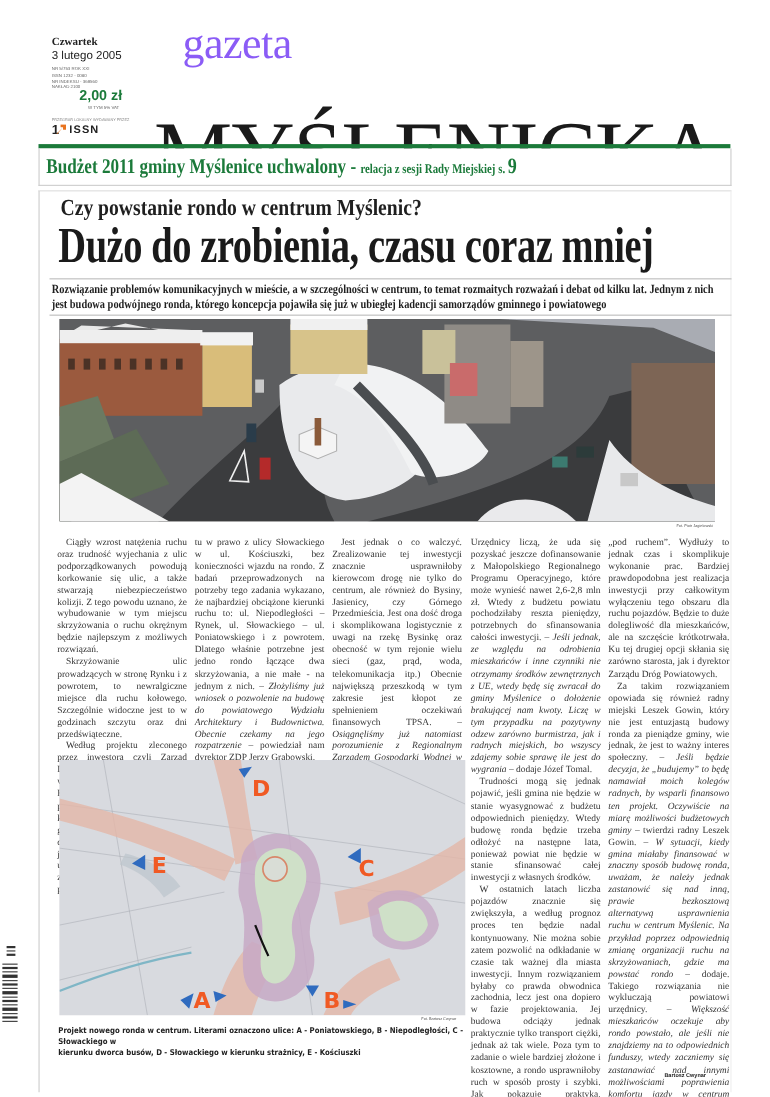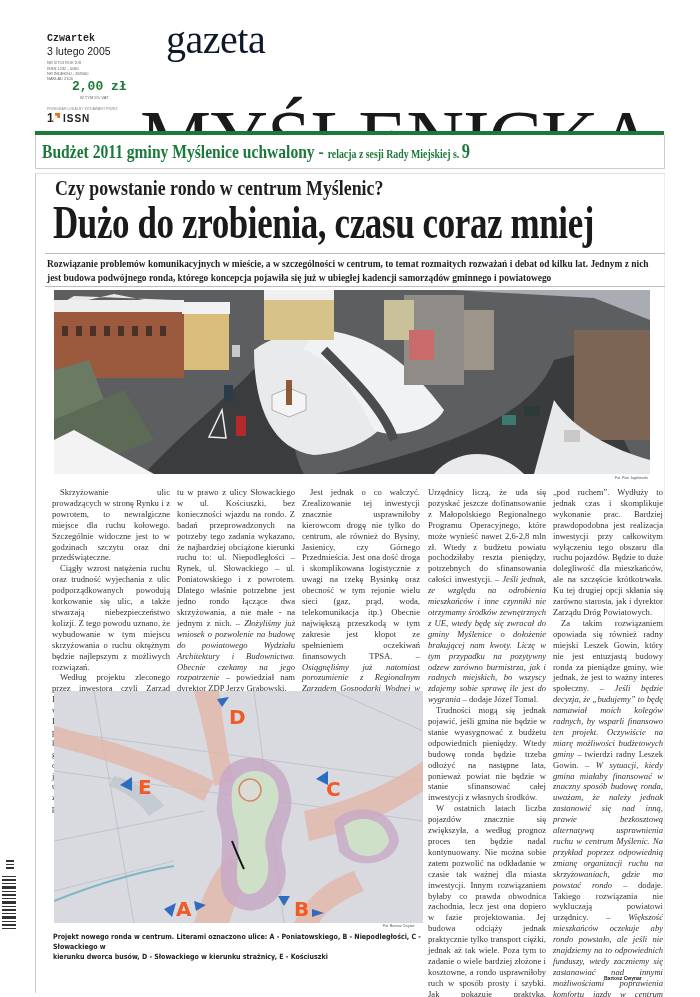--- a/index.html
+++ b/index.html
@@ -1,32 +1,32 @@
 <!DOCTYPE html>
 <html><head>
 <meta charset="utf-8">
 <style>
   * { box-sizing: border-box; margin: 0; padding: 0; }
   body { width: 700px; height: 997px; background: #ffffff; position: relative; overflow: hidden; font-family: "Liberation Serif", serif; color: #222; }
   .abs { position: absolute; }
 
   
-  .day { left: 47px; top: 33px; font-family: Liberation Mono, monospace; font-weight: bold; font-size: 10px; color: #222; }
+  .day { left: 47px; top: 33px; font-family: Liberation Serif, serif; font-weight: bold; font-size: 10px; color: #222; }
   .date { left: 47px; top: 45px; font-family: "Liberation Sans", sans-serif; font-size: 10.5px; color: #222; }
   .meta { left: 47px; font-family: "Liberation Sans", sans-serif; font-size: 4px; color: #666; line-height: 5px; }
-  .price { left: 72px; top: 79px; font-family: Liberation Mono, monospace; font-weight: bold; font-size: 13px; color: #1b7a3a; }
+  .price { left: 72px; top: 79px; font-family: Liberation Sans, sans-serif; font-weight: bold; font-size: 13px; color: #1b7a3a; }
   .vat { left: 80px; top: 95px; font-family: "Liberation Sans", sans-serif; font-size: 4px; color: #666; }
   .publisher-label { left: 47px; top: 107px; font-family: "Liberation Sans", sans-serif; font-size: 3.5px; color: #888; }
   .marg-logo { left: 47px; top: 112px; display: flex; align-items: center; gap: 2px; }
   .marg-logo .mark { width: 14px; height: 12px; position: relative; }
   .marg-logo .mark .one { position:absolute; left:0; top:0; font-family:"Liberation Sans",sans-serif; font-weight:bold; font-size:12px; line-height:12px; color:#222; }
   .marg-logo .mark .arrow { position:absolute; left:4px; top:1px; width:9px; height:9px; background:#e8731f; clip-path: polygon(0 100%, 70% 30%, 45% 30%, 45% 0, 100% 0, 100% 55%, 70% 55%, 70% 30%, 10% 100%); }
   .marg-logo .txt { font-family: "Liberation Sans", sans-serif; font-weight: bold; font-size: 10px; letter-spacing: 1px; color: #222; }
 
-  .gazeta { left: 166px; top: 20px; font-family: "Liberation Serif", serif; font-size: 40px; color: #0f172a; line-height: 40px; letter-spacing: -0.5px; }
+  .gazeta { left: 166px; top: 20px; font-family: "Liberation Serif", serif; font-size: 40px; color: #8b5cf6; line-height: 40px; letter-spacing: -0.5px; }
   .myslenicka { left: 140px; top: 55px; font-family: "Liberation Serif", serif; font-size: 80px; line-height: 80px; color: #1a1a1a; letter-spacing: -1px; transform: scaleX(1.0); transform-origin: left; margin-top: 44px; }
 
   .green-bar { left: 35px; top: 131px; width: 629px; height: 4px; background: #1b7a3a; }
   .budget-box { left: 35px; top: 135px; width: 630px; height: 34px; border: 1px solid #ccc; border-top: none; background: #fff; }
   .budget-main { left: 42px; top: 140px; font-family: "Liberation Serif", serif; font-weight: bold; font-size: 19px; color: #1b7a3a; white-space: nowrap; transform: scaleX(0.82); transform-origin: left; }
   .budget-main .sub { font-size: 12px; }
   .budget-main .pg { font-size: 20px; }
 
   
   .article-frame { left: 35px; top: 173px; width: 630px; height: 820px; border-left: 1px solid #ccc; border-right: 1px solid #eee; border-top: 1px solid #ddd; }
@@ -154,22 +154,22 @@
 
     <polygon points="155,147 168,120 172,148" fill="none" stroke="#eeeeee" stroke-width="1.5"></polygon>
 
     <polygon points="218,105 235,98 252,105 252,120 235,127 218,120" fill="#f4f4f4" stroke="#b0b0b0"></polygon>
     <rect x="232" y="90" width="6" height="25" fill="#8a5a3a"></rect>
   </svg>
 </div>
 <div class="abs photo-credit">Fot. Piotr Jagielowski</div>
 
 <div class="col c1">
+  <p>Ciągły wzrost natężenia ruchu oraz trudność wyjechania z ulic podporządkowanych powodują korkowanie się ulic, a także stwarzają niebezpieczeństwo kolizji. Z tego powodu uznano, że wybudowanie w tym miejscu skrzyżowania o ruchu okrężnym będzie najlepszym z możliwych rozwiązań.</p>
   <p>Skrzyżowanie ulic prowadzących w stronę Rynku i z powrotem, to newralgiczne miejsce dla ruchu kołowego. Szczególnie widoczne jest to w godzinach szczytu oraz dni przedświąteczne.</p>
-  <p>Ciągły wzrost natężenia ruchu oraz trudność wyjechania z ulic podporządkowanych powodują korkowanie się ulic, a także stwarzają niebezpieczeństwo kolizji. Z tego powodu uznano, że wybudowanie w tym miejscu skrzyżowania o ruchu okrężnym będzie najlepszym z możliwych rozwiązań.</p>
   <p>Według projektu zleconego przez inwestora czyli Zarząd Dróg Powiatowych, a wykonanego przez firmę Draft z Krzeszowic, w tym miejscu ma powstać podwójne rondo o kształcie przypominającym gruszkę. Będzie ono łączyło dwa dotychczasowe skrzyżowania w jedno, co spowoduje znaczne upłynnienie ruchu. Poza tym zostanie wybudowany dodatkowy pas do skrę-</p>
 </div>
 
 <div class="col c2">
   <p class="noind"><span>tu w prawo z ulicy Słowackiego w ul. Kościuszki, bez konieczności wjazdu na rondo. Z badań przeprowadzonych na potrzeby tego zadania wykazano, że najbardziej obciążone kierunki ruchu to: ul. Niepodległości – Rynek, ul. Słowackiego – ul. Poniatowskiego i z powrotem. Dlatego właśnie potrzebne jest jedno rondo łączące dwa skrzyżowania, a nie małe - na jednym z nich. </span><i>– Złożyliśmy już wniosek o pozwolenie na budowę do powiatowego Wydziału Architektury i Budownictwa. Obecnie czekamy na jego rozpatrzenie</i><span> – powiedział nam dyrektor ZDP Jerzy Grabowski.</span></p>
   <p><span>Tu jednak pojawia się problem. Do tegoż wydziału wpłynęło szereg odwołań. Stwierdzono także wiele uchybień i nieprawidłowości w samym projekcie. Według postanowienia starosty z 21 stycznia Zarząd Dróg Powiatowych na ich usunięcie ma czas do 4 lutego – </span><i>W przeciwnym razie będziemy zmuszeni wy-</i></p>
 </div>
 
 <div class="col c3">
   <p><span>Jest jednak o co walczyć. Zrealizowanie tej inwestycji znacznie usprawniłoby kierowcom drogę nie tylko do centrum, ale również do Bysiny, Jasienicy, czy Górnego Przedmieścia. Jest ona dość droga i skomplikowana logistycznie z uwagi na rzekę Bysinkę oraz obecność w tym rejonie wielu sieci (gaz, prąd, woda, telekomunikacja itp.) Obecnie największą przeszkodą w tym zakresie jest kłopot ze spełnieniem oczekiwań finansowych TPSA. </span><i>– Osiągnęliśmy już natomiast porozumienie z Regionalnym Zarządem Gospodarki Wodnej w sprawie budowy nowej przepravy oraz remont istniejącego mostu</i><span> – stwierdził starosta powiatu myślenickiego Józef Tomal.</span></p>

